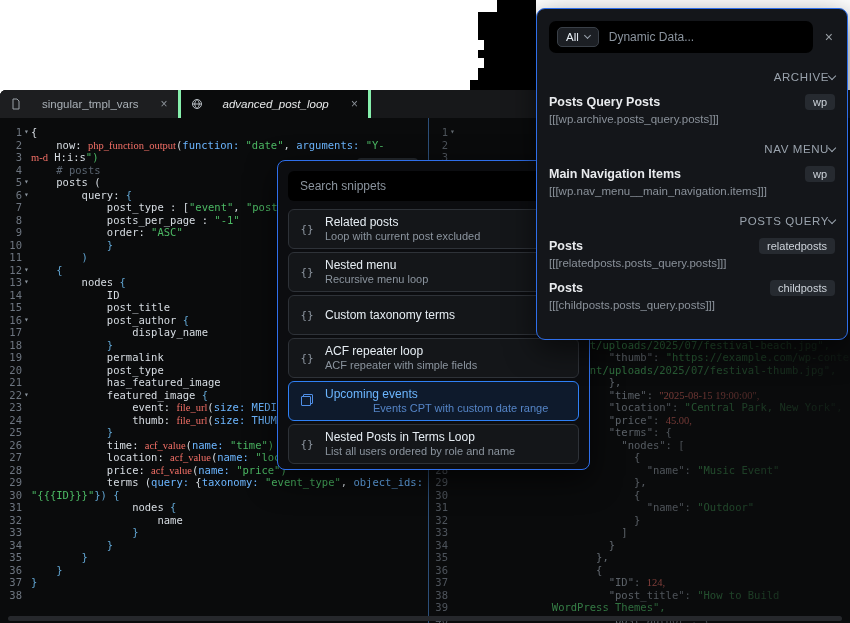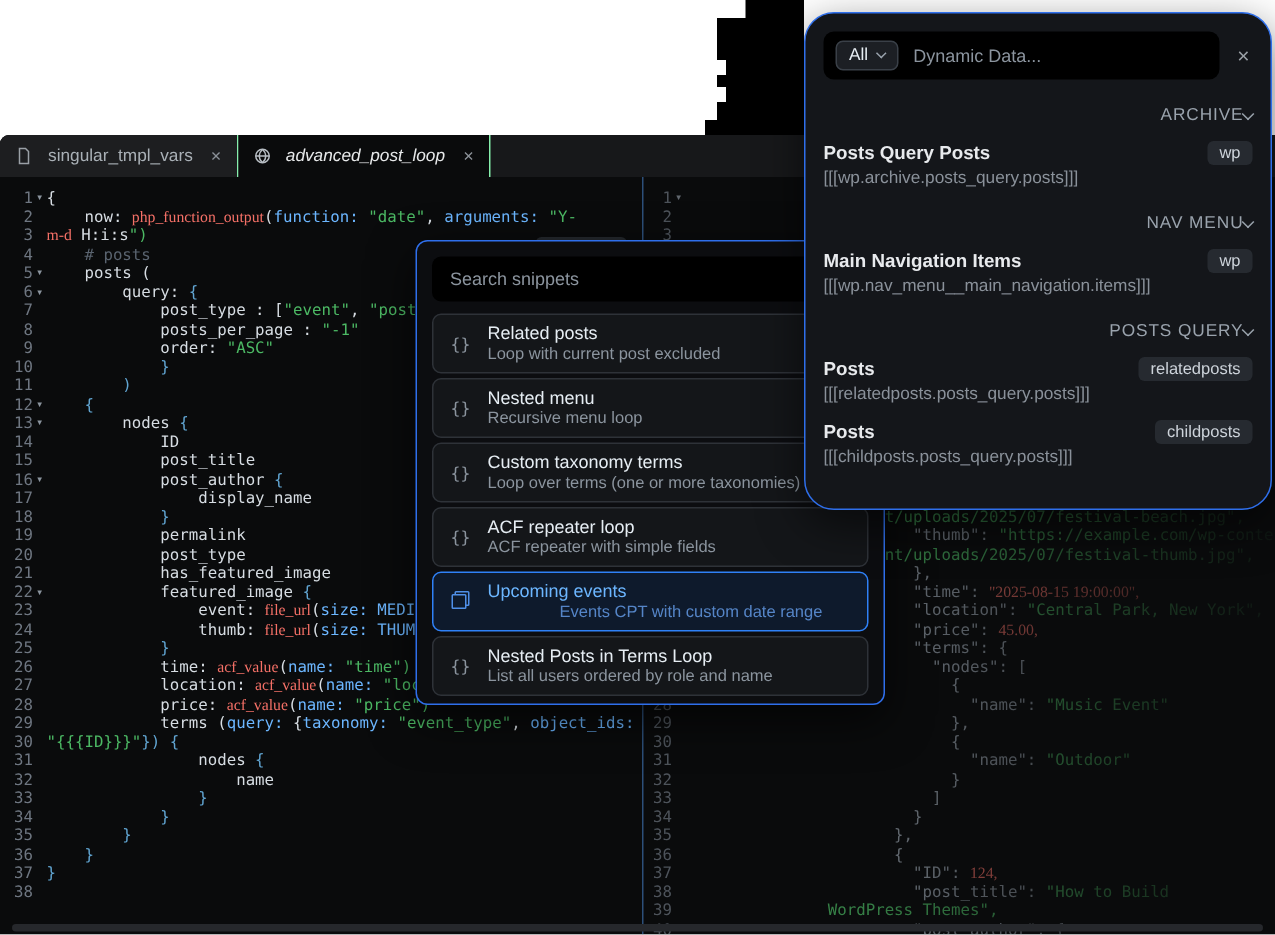--- a/index.html
+++ b/index.html
@@ -11,22 +11,22 @@
   .blob { position:absolute; left:460px; top:0; width:76px; height:90px; background:#000;
           clip-path: polygon(37px 0, 76px 0, 76px 90px, 10px 90px, 10px 80px, 18px 80px,
                              18px 68px, 24px 68px, 24px 58px, 18px 58px, 18px 50px,
                              24px 50px, 24px 40px, 18px 40px, 18px 12px, 37px 12px); }
 
   
   .editor-window { position:absolute; left:0; top:90px; width:850px; height:533px;
                    background:#0a0b0c; border-radius:6px 0 0 0; overflow:hidden; }
   .tabbar { position:absolute; left:0; top:0; width:100%; height:28px; background:#17181a;
             display:flex; align-items:stretch; }
-  .tab { display:flex; align-items:center; gap:10px; padding:0 10px; font-size:11.5px;
-         color:#a9b0b6; background:#1d1e20; border-right:1px solid #86efac; cursor:default; }
+  .tab { display:flex; align-items:center; gap:20px; padding:0 10px; font-size:11.5px;
+         color:#a9b0b6; background:#1d1e20; border-right:3px solid #86efac; cursor:default; }
   .tab.active { background:#0a0b0c; color:#e7e9ea;font-style:italic; }
   .tab .ticon { display:inline-flex; width:12px; height:12px; }
   .tab .tclose { color:#8b9198; font-size:12px; margin-left:2px; }
   .snippets-btn { margin-left:auto; align-self:center; background:#33373c; color:#e8eaed;
                   font-size:11.5px; padding:3px 10px; border-radius:5px; margin-right:10px; }
   .pane-close { align-self:center; color:#9aa0a6; font-size:13px; margin-left:4px; margin-right:12px; }
 
   .pane { position:absolute; top:28px; bottom:0; overflow:hidden; }
   .pane-left  { left:0; width:428px; }
   .pane-right { left:428px; width:422px; border-left:1px solid #2c4f79; }
@@ -71,21 +71,21 @@
   .snip-item.hl .snip-title { color:#6cb6ff; }
   .snip-item.hl .snip-sub { color:#5585c7;padding-left:48px; }
   .copy-icon { position:relative; width:12px; height:12px; display:inline-block; }
   .copy-icon::before { content:""; position:absolute; right:0; top:0; width:8px; height:8px;
                        border:1.5px solid #4f8fe8; border-radius:1px; }
   .copy-icon::after  { content:""; position:absolute; left:0; bottom:0; width:8px; height:8px;
                        border:1.5px solid #4f8fe8; border-radius:1px; background:#0e1a2c; }
 
   
   .dd-panel { position:absolute; left:536px; top:8px; width:312px; height:332px;
-              background:#14161a; border:1px solid #2f6feb; border-radius:20px;
+              background:#14161a; border:1px solid #2f6feb; border-radius:9px;
               box-shadow:0 10px 30px rgba(0,0,0,.55); padding:12px 12px 0 12px; overflow:hidden; }
   .dd-searchrow { display:flex; align-items:center; gap:10px; }
   .dd-input-wrap { flex:1; display:flex; align-items:center; height:32px; background:#000;
                    border-radius:7px; padding:0 8px; gap:10px; }
   .dd-select { display:flex; align-items:center; gap:6px; background:#1c1f24;
                border:1px solid #3a4048; border-radius:5px; padding:3px 8px;
                color:#e6edf3; font-size:11.5px; }
   .dd-input { flex:1; background:transparent; border:none; outline:none; color:#e6edf3;
               font-size:12px; font-family:"Liberation Sans", sans-serif; }
   .dd-input::placeholder { color:#8b949e; }
@@ -240,21 +240,20 @@
           <span class="snip-ico">{}</span>
           <div class="snip-txt">
             <div class="snip-title">Nested menu</div>
             <div class="snip-sub">Recursive menu loop</div>
           </div>
         </div>
         <div class="snip-item">
           <span class="snip-ico">{}</span>
           <div class="snip-txt">
             <div class="snip-title">Custom taxonomy terms</div>
-            <div class="snip-sub">Loop over terms (one or more taxonomies)</div>
           </div>
         </div>
         <div class="snip-item">
           <span class="snip-ico">{}</span>
           <div class="snip-txt">
             <div class="snip-title">ACF repeater loop</div>
             <div class="snip-sub">ACF repeater with simple fields</div>
           </div>
         </div>
         <div class="snip-item hl">

